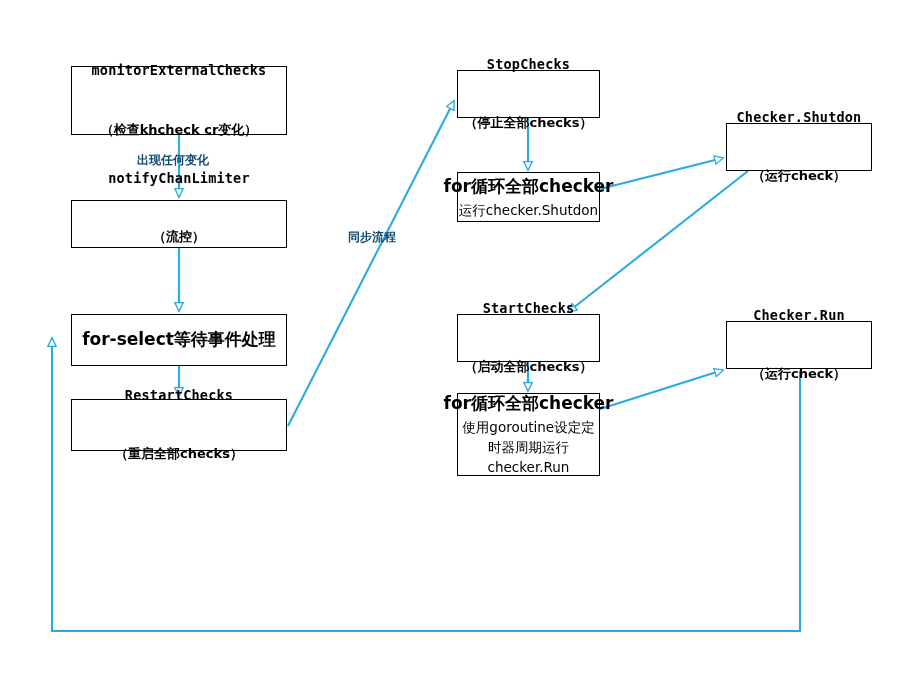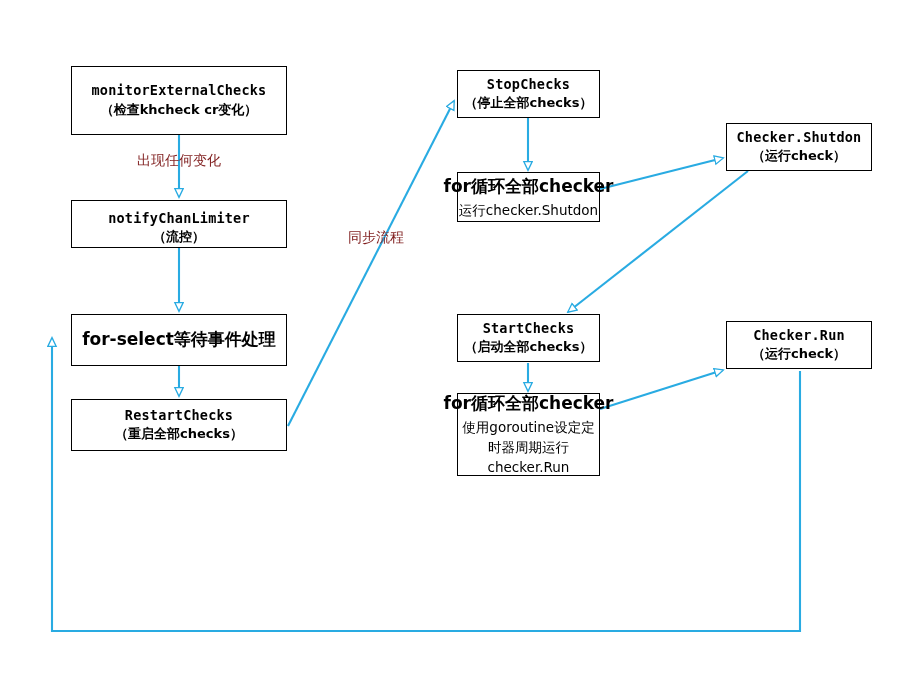--- a/index.html
+++ b/index.html
@@ -43,43 +43,45 @@
     letter-spacing: 0.2px;
     line-height: 1.45;
     white-space: nowrap;
   }
   .sub {
     font-family: "DejaVu Sans", "Liberation Sans", sans-serif;
     font-weight: bold;
     font-size: 13px;
     line-height: 1.45;
     white-space: nowrap;
+    margin-top: 40px;
   }
   .plain-bold {
     font-family: "DejaVu Sans", "Liberation Sans", sans-serif;
     font-weight: bold;
     font-size: 17px;
     line-height: 1.5;
     white-space: nowrap;
   }
   .plain {
     font-family: "DejaVu Sans", "Liberation Sans", sans-serif;
     font-weight: normal;
     font-size: 13.5px;
     line-height: 1.5;
     white-space: nowrap;
   }
   .edge-label {
     position: absolute;
     font-family: "DejaVu Sans", "Liberation Sans", sans-serif;
-    font-size: 14px;
-    color: #7f1d1d;
+    font-size: 12px;
+    color: #0c4a6e;
     background: transparent;
     white-space: nowrap;
     z-index: 3;
+    font-weight: bold;
   }
 </style>
 </head>
 <body>
 
 <div id="canvas">
 
   <svg id="edges" viewBox="0 0 906 684" width="906" height="684">
     <defs>
       <marker id="ah" markerWidth="11" markerHeight="11" refX="9.2" refY="5.0" orient="auto" markerUnits="userSpaceOnUse">

